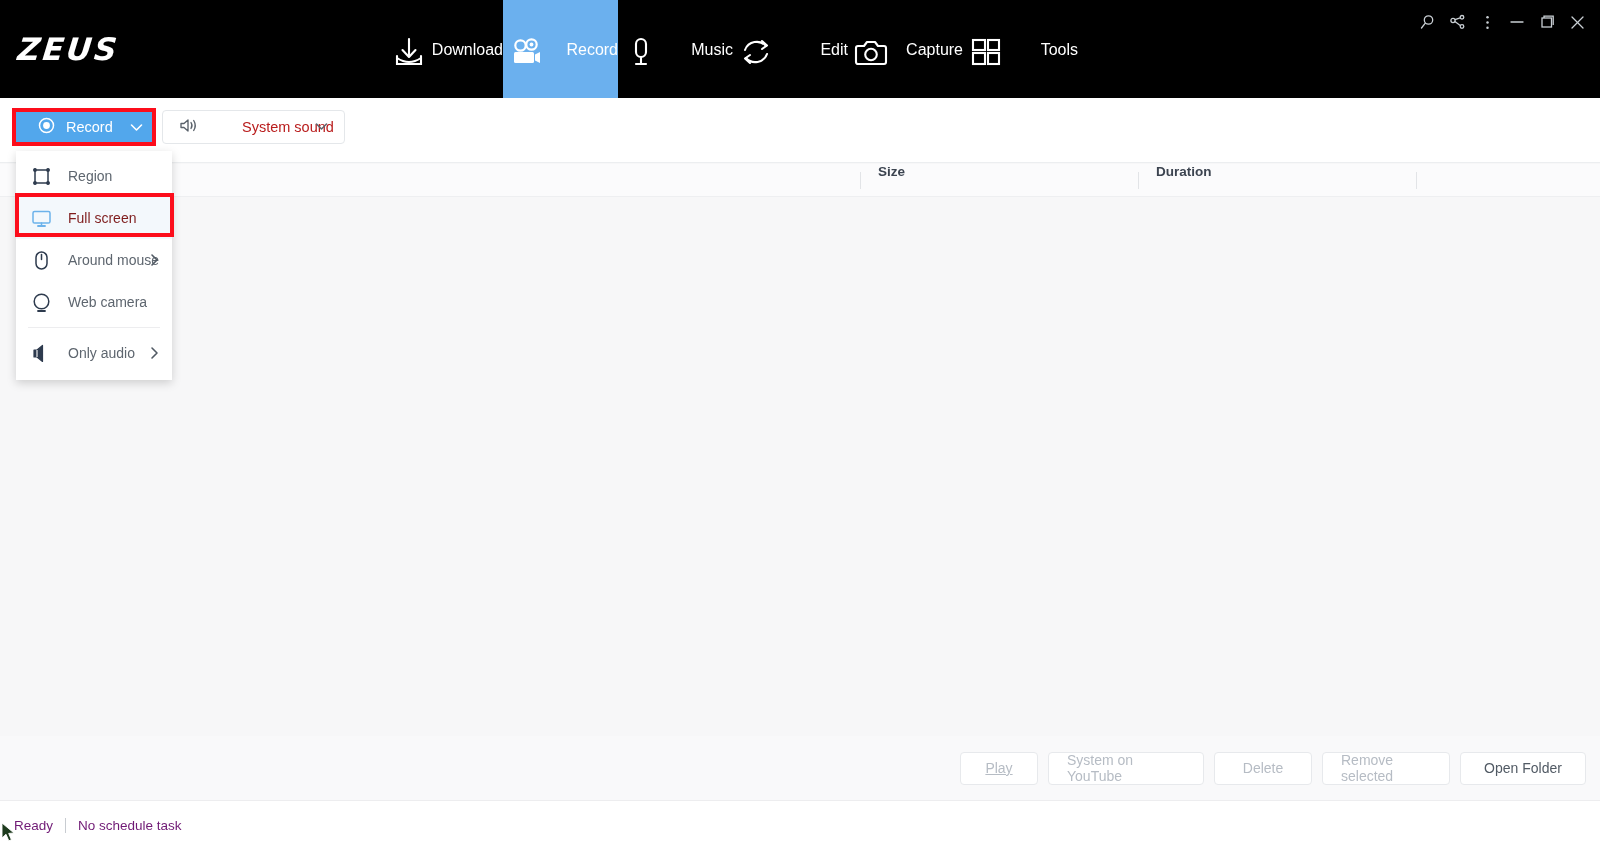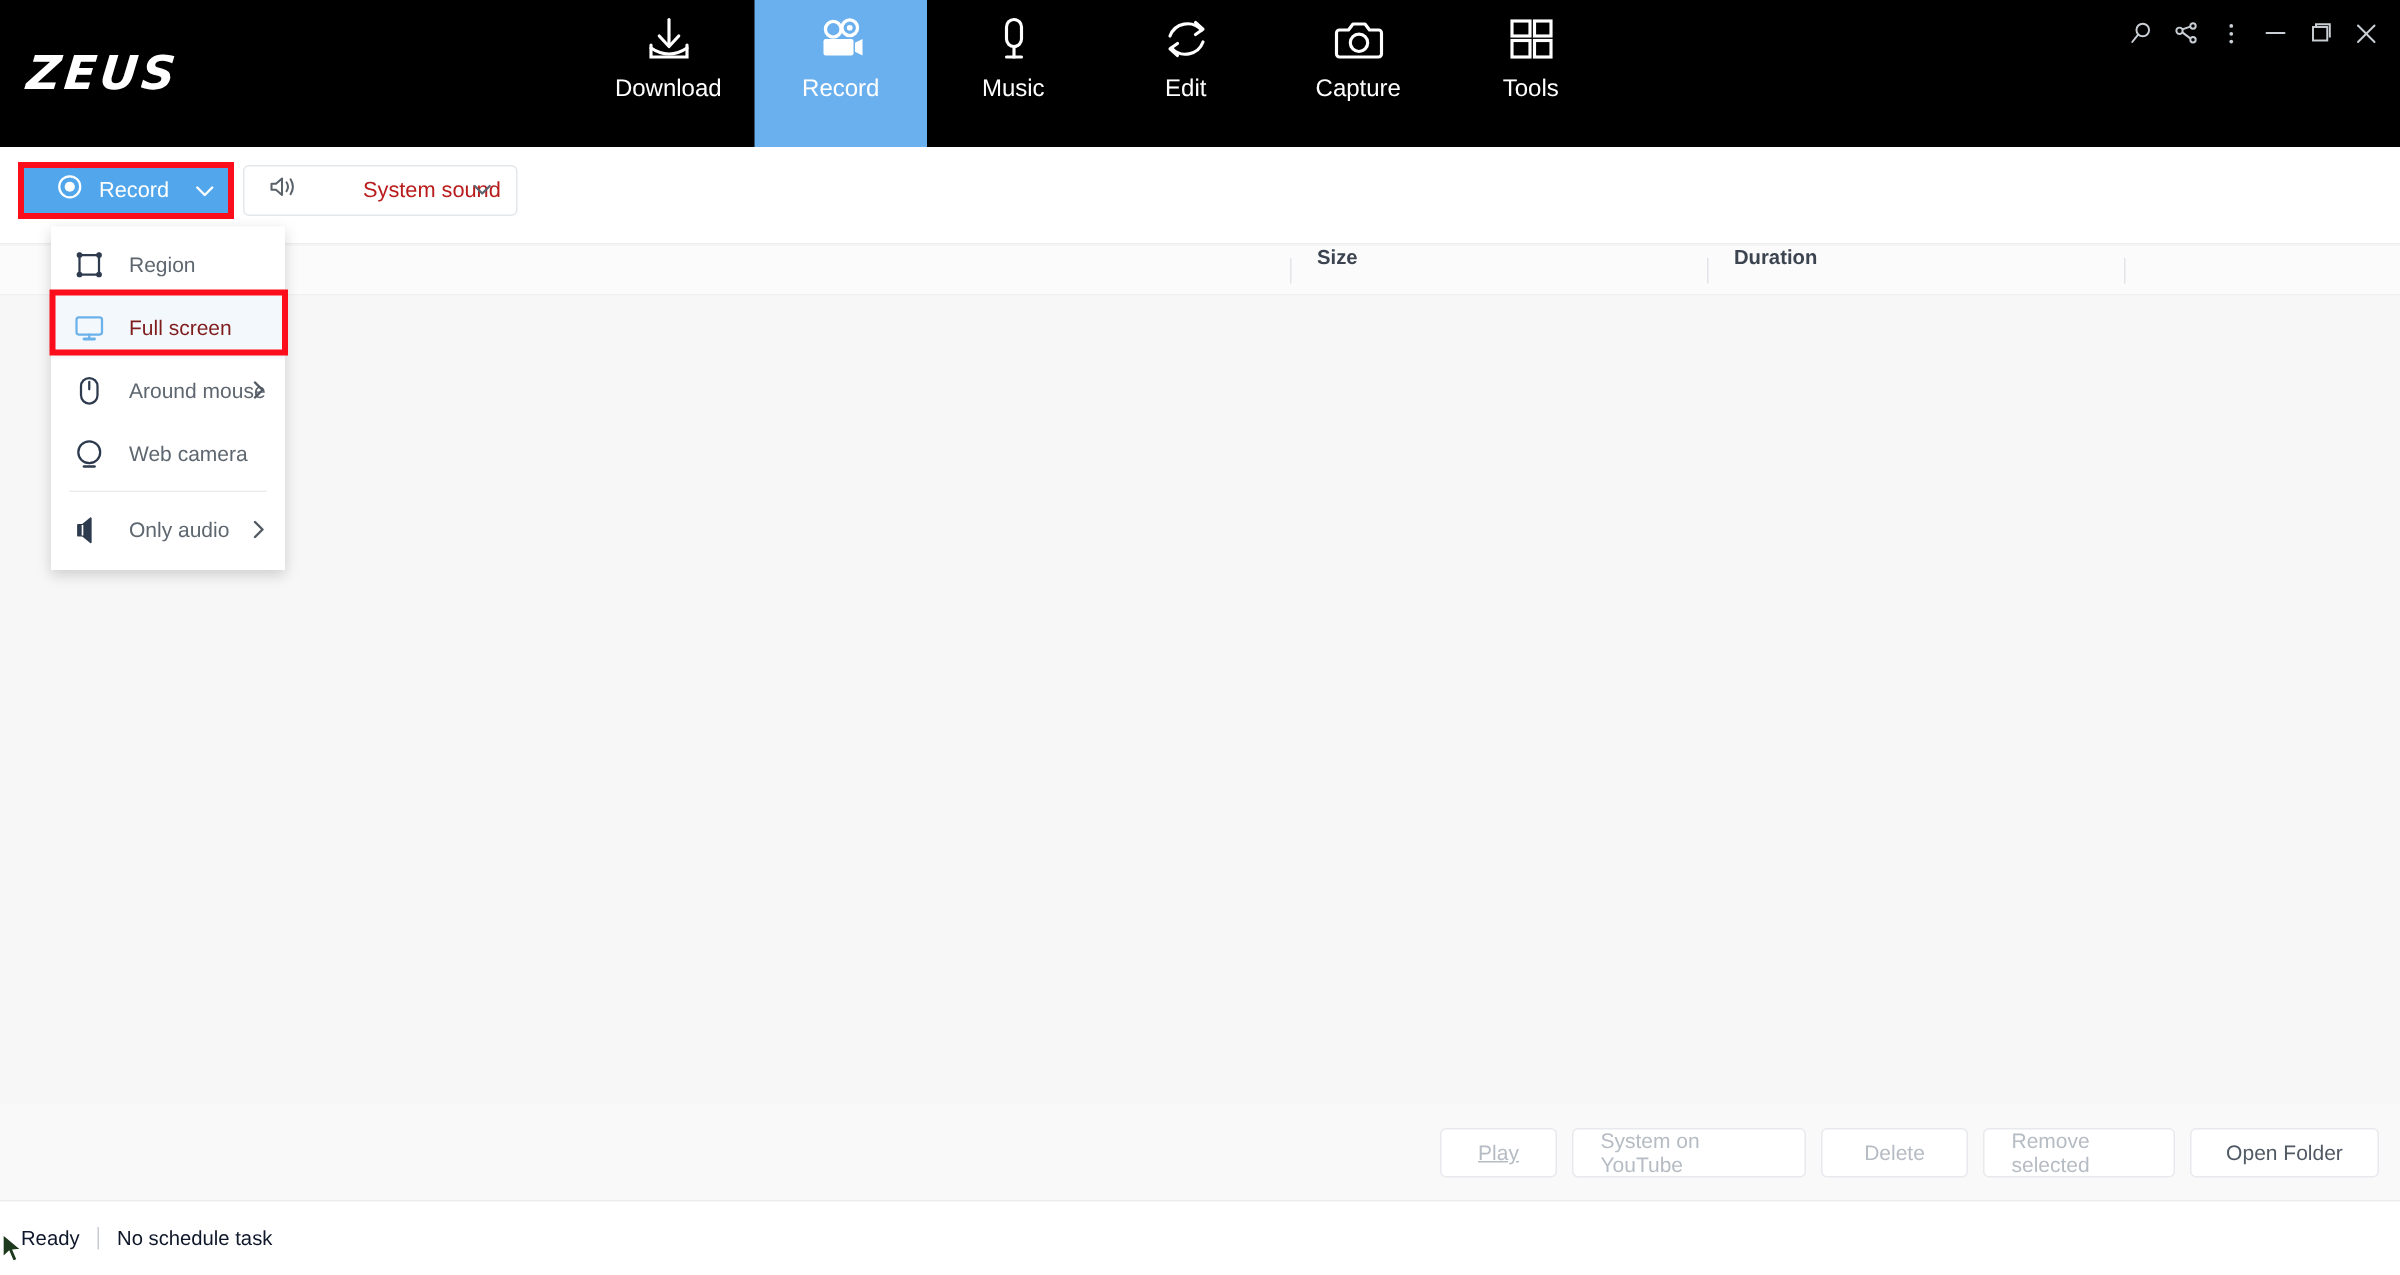--- a/index.html
+++ b/index.html
@@ -34,22 +34,22 @@
     font-size: 31px;
     font-weight: bold;
     letter-spacing: 2.5px;
     font-style: italic;
     font-family: "DejaVu Sans", sans-serif;
     transform: skewX(-6deg);
   }
   .navtabs { display: flex; align-items: stretch; }
   .navtab {
     width: 115px; height: 98px;
-    display: flex; flex-direction: column;
-    align-items: center; justify-content: flex-start;
+    display: flex; flex-direction: row;
+    align-items: center; justify-content: space-between;
     color: #ffffff;
     cursor: pointer;
     gap: 2px;
   }
   .navtab.active { background: #6bb0ee; }
   .navtab .nt-icon {
     height: 46px; width: 46px;
     display: flex; align-items: flex-end; justify-content: center;
   }
   .navtab .nt-label {
@@ -129,21 +129,20 @@
 
   
   .dropdown {
     position: absolute;
     left: 16px; top: 151px;
     width: 156px;
     background: #ffffff;
     box-shadow: 0 3px 9px rgba(0,0,0,0.17);
     z-index: 40;
     padding: 4px 0 6px 0;
-    margin-left: 18px;
   }
   .ddrow {
     position: relative;
     height: 42px;
     display: flex; align-items: center;
     padding-left: 14px;
     gap: 16px;
     cursor: pointer;
     color: #5e666f;
   }
@@ -222,21 +221,21 @@
 
   
   .statusbar {
     position: absolute; top: 800px; left: 0;
     width: 1600px; height: 50px;
     background: #ffffff;
     border-top: 1px solid #ededef;
     display: flex; align-items: center;
     padding-left: 14px;
     gap: 0px;
-    color: #0f172a;
+    color: #701a75;
     font-size: 13.5px;
   }
   .sb-sep {
     width: 1px; height: 15px;
     background: #c8ccd1;
     margin: 0 12px;
   }
   
   .cursor {
     position: absolute;

